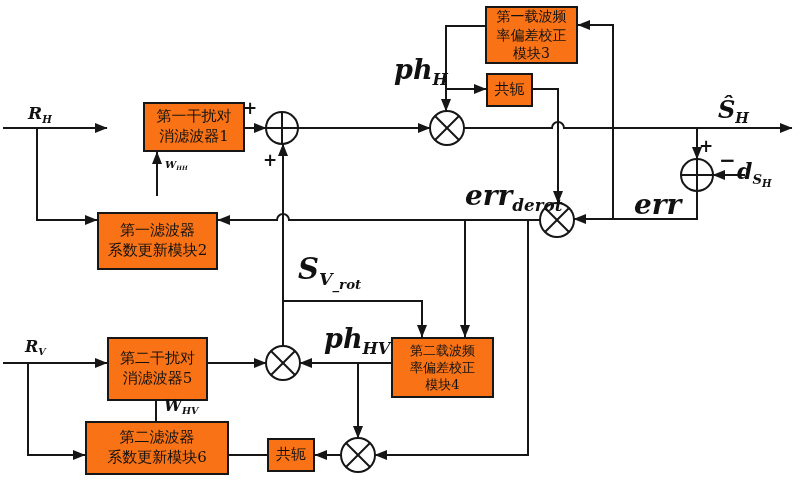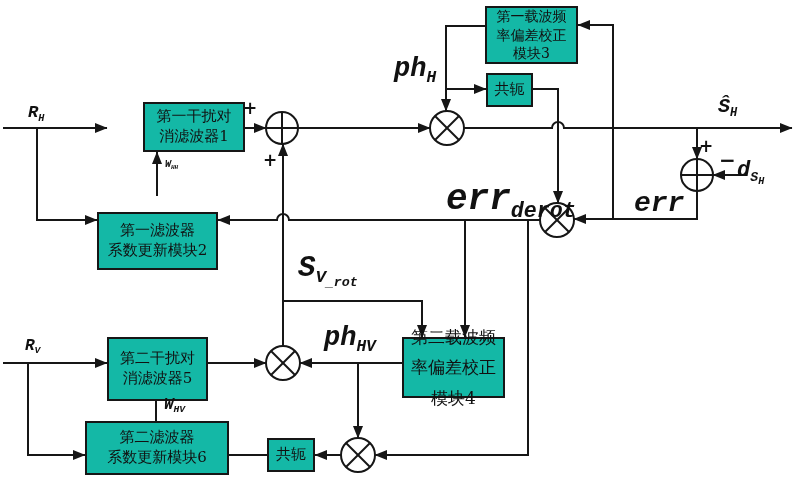--- a/index.html
+++ b/index.html
@@ -1,22 +1,22 @@
 <!DOCTYPE html>
 <html><head>
 <meta charset="utf-8">
 <style>
   html,body{margin:0;padding:0;background:#fdfdfd;}
   #canvas{position:relative;width:800px;height:482px;background:#fff;overflow:hidden;
           font-family:"DejaVu Serif","Liberation Serif",serif;color:#111;}
   #wires{position:absolute;left:0;top:0;z-index:1;}
-  .box{position:absolute;box-sizing:border-box;border:2px solid #161616;background:#14b8a6;
+  .box{position:absolute;box-sizing:border-box;border:2px solid #161616;background:#f97316;
        display:flex;flex-direction:column;align-items:center;justify-content:center;
        text-align:center;font-size:15px;line-height:1.32;z-index:2;color:#111;}
-  .lbl{position:absolute;z-index:3;font-style:italic;font-weight:600;white-space:nowrap;color:#111;font-family:Liberation Mono, monospace;}
+  .lbl{position:absolute;z-index:3;font-style:italic;font-weight:600;white-space:nowrap;color:#111;}
   .lbl .sb{font-size:0.60em;font-style:italic;vertical-align:-0.35em;}
   .lbl .sb2{font-size:0.46em;font-style:italic;vertical-align:-0.75em;letter-spacing:0;}
   .sign{position:absolute;z-index:3;font-family:"DejaVu Sans","Liberation Sans",sans-serif;
         font-weight:600;color:#111;}
 </style>
 </head>
 <body>
 
 <div id="canvas">
 
@@ -104,21 +104,21 @@
   <div class="box" style="left:485px;top:6px;width:93px;height:58px;font-size:14px;">
     <span>第一载波频</span>
     <span>率偏差校正</span>
     <span>模块3</span>
   </div>
 
   <div class="box" style="left:486px;top:73px;width:47px;height:34px;">
     <span>共轭</span>
   </div>
 
-  <div class="box" style="left:402px;top:337px;width:103px;height:61px;font-size:17px;gap:8px;">
+  <div class="box" style="left:391px;top:337px;width:103px;height:61px;font-size:13px;">
     <span>第二载波频</span>
     <span>率偏差校正</span>
     <span>模块4</span>
   </div>
 
   <div class="box" style="left:107px;top:337px;width:101px;height:64px;">
     <span>第二干扰对</span>
     <span>消滤波器5</span>
   </div>
 
@@ -136,25 +136,25 @@
   </div>
 
   <div class="lbl" style="left:165px;top:159px;font-size:10px;">
     <span>W</span><span class="sb">HH</span>
   </div>
 
   <div class="lbl" style="left:394px;top:54px;font-size:27px;">
     <span>ph</span><span class="sb">H</span>
   </div>
 
-  <div class="lbl" style="left:718px;top:95px;font-size:20px;">
+  <div class="lbl" style="left:718px;top:95px;font-size:24px;">
     <span>Ŝ</span><span class="sb">H</span>
   </div>
 
-  <div class="lbl" style="left:446px;top:179px;font-size:36px;">
+  <div class="lbl" style="left:465px;top:179px;font-size:28px;">
     <span>err</span><span class="sb">derot</span>
   </div>
 
   <div class="lbl" style="left:634px;top:188px;font-size:28px;">
     <span>err</span>
   </div>
 
   <div class="lbl" style="left:737px;top:158px;font-size:22px;">
     <span>d</span><span class="sb">S</span><span class="sb2">H</span>
   </div>

